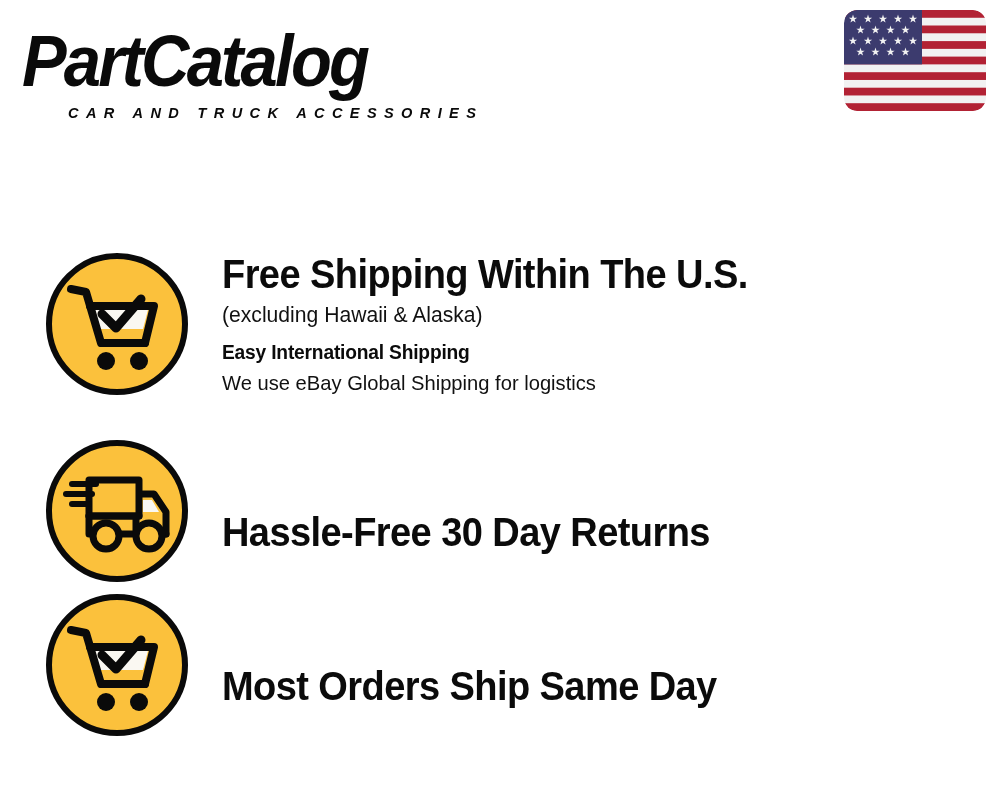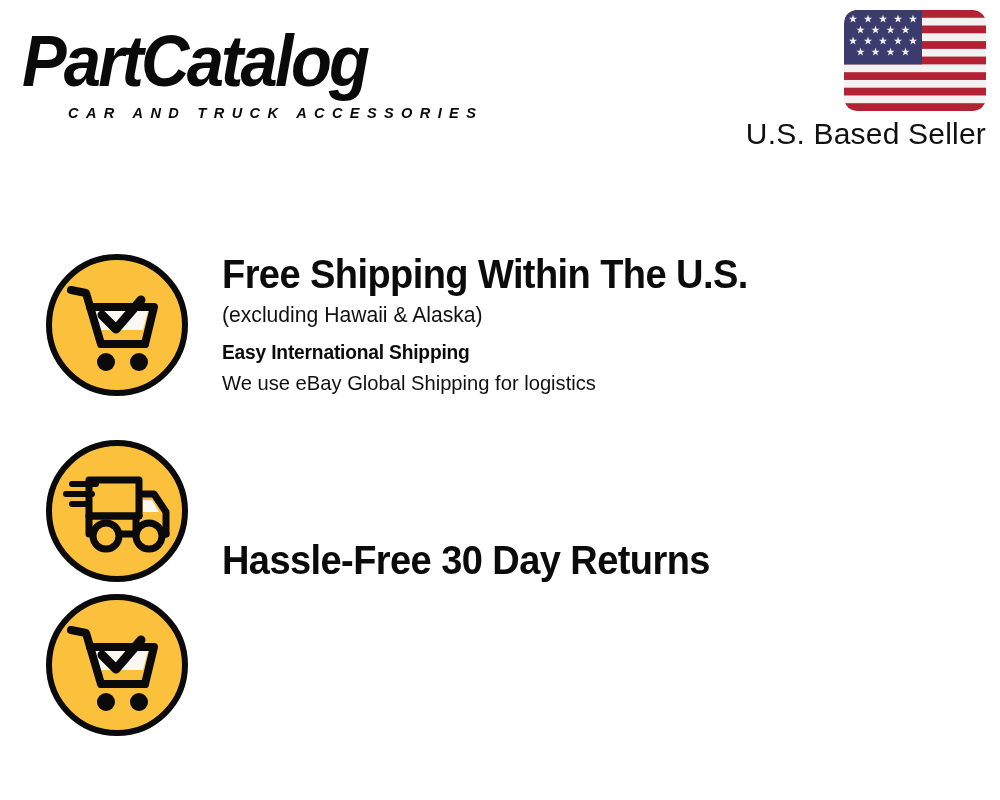--- a/index.html
+++ b/index.html
@@ -102,21 +102,21 @@
     top: 236px;
     left: 0;
     width: 1000px;
   }
 
   .feature-row {
     position: absolute;
     left: 44px;
     width: 900px;
     display: flex;
-    align-items: flex-end;
+    align-items: center;
   }
 
   .feature-row.row-0 { top: 14px;  }
   .feature-row.row-1 { top: 202px; }
   .feature-row.row-2 { top: 356px; }
 
   .feature-icon {
     flex: 0 0 auto;
     width: 146px;
     height: 146px;
@@ -227,21 +227,20 @@
               <use href="#starGlyph" x="54" y="31"></use>
               <use href="#starGlyph" x="69" y="31"></use>
               <use href="#starGlyph" x="16.5" y="42"></use>
               <use href="#starGlyph" x="31.5" y="42"></use>
               <use href="#starGlyph" x="46.5" y="42"></use>
               <use href="#starGlyph" x="61.5" y="42"></use>
             </g>
           </g>
         </svg>
       </span>
-      <span class="seller-label">U.S. Based Seller</span>
     </div>
 
   </div>
 
   <div class="features">
 
     <div class="feature-row row-0">
       <span class="feature-icon">
         <svg width="146" height="146" viewBox="0 0 146 146" xmlns="http://www.w3.org/2000/svg">
           <circle cx="73" cy="73" r="68" fill="#FBC13C" stroke="#0A0A0A" stroke-width="6"></circle>
@@ -287,17 +286,20 @@
         <svg width="146" height="146" viewBox="0 0 146 146" xmlns="http://www.w3.org/2000/svg">
           <circle cx="73" cy="73" r="68" fill="#FBC13C" stroke="#0A0A0A" stroke-width="6"></circle>
           <path d="M53 78 L99 78 L105 55 L45 55 Z" fill="#FAF8F2"></path>
           <path d="M27 38 L42 41 L57 92 L101 92" fill="none" stroke="#0A0A0A" stroke-width="8" stroke-linecap="round" stroke-linejoin="round"></path>
           <path d="M46 55 L110 55 L101 92" fill="none" stroke="#0A0A0A" stroke-width="8" stroke-linecap="round" stroke-linejoin="round"></path>
           <path d="M58 63 L72 77 L97 48" fill="none" stroke="#0A0A0A" stroke-width="9" stroke-linecap="round" stroke-linejoin="round"></path>
           <circle cx="62" cy="110" r="9" fill="#0A0A0A"></circle>
           <circle cx="95" cy="110" r="9" fill="#0A0A0A"></circle>
         </svg>
       </span>
+      <span class="feature-text">
+        <span class="feature-heading" style="display: block;">Most Orders Ship Same Day</span>
+      </span>
     </div>
 
   </div>
 
 </div>
 
 </body></html>

